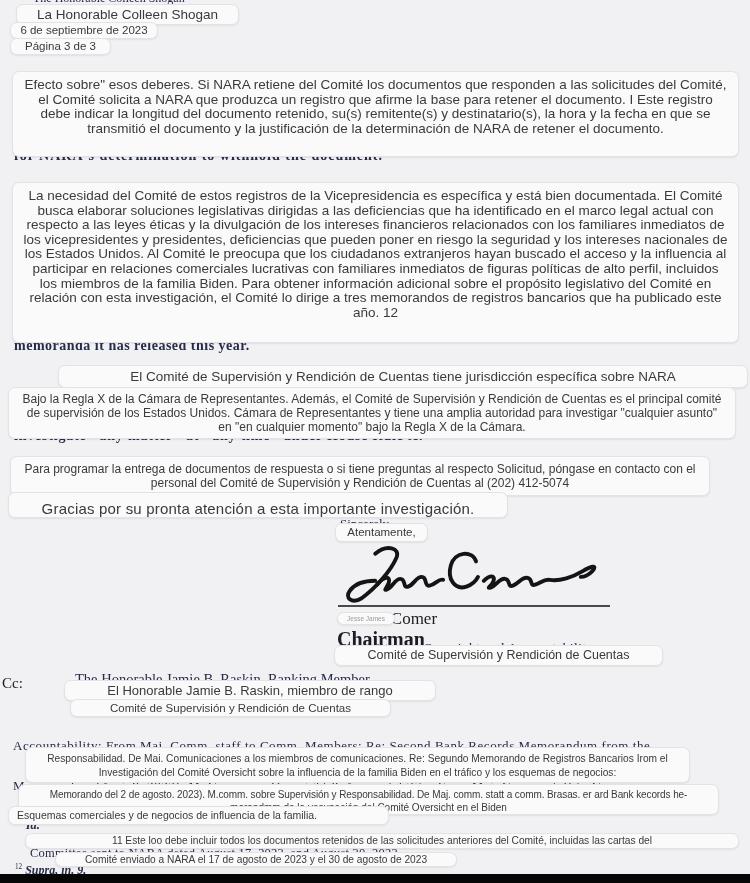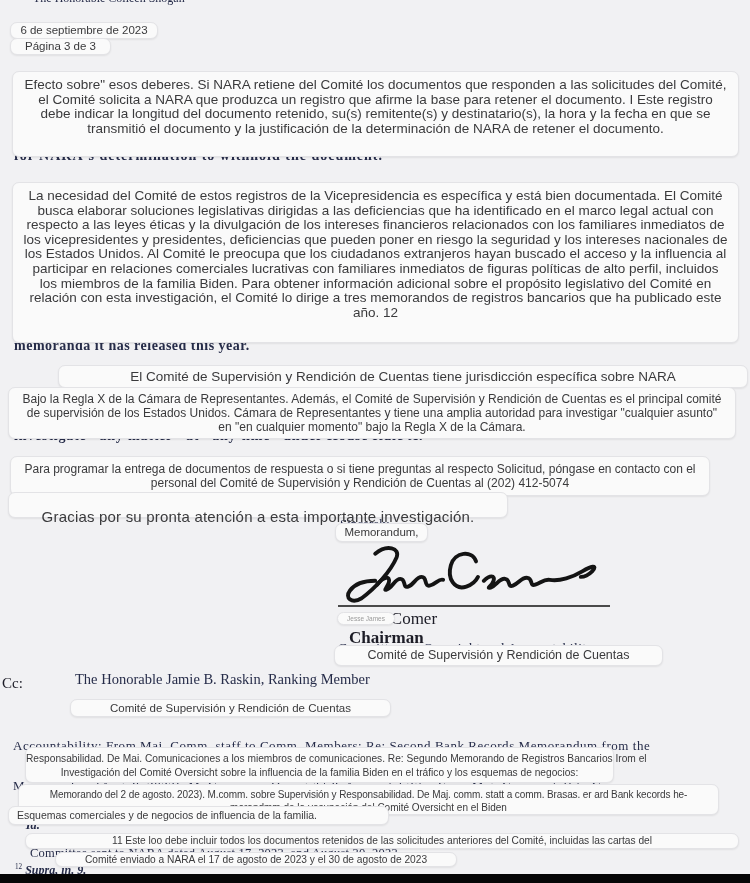--- a/index.html
+++ b/index.html
@@ -19,61 +19,63 @@
   .ink{color:var(--ink)}
   sup{font-size:.6em}
 </style>
 </head>
 <body>
 
 <div id="page">
 
   <div class="under" style="left:33px;top:-9px;font-size:12px">The Honorable Colleen Shogan</div>
 
+  <div class="box" style="left:16px;top:4px;width:223px;height:21px;font-size:13.5px;line-height:19px">La Honorable Colleen Shogan</div>
   <div class="box" style="left:10px;top:22px;width:148px;height:17px;font-size:11.5px;line-height:15px">6 de septiembre de 2023</div>
   <div class="box" style="left:10px;top:38px;width:101px;height:17px;font-size:11.5px;line-height:15px">Página 3 de 3</div>
 
   <div class="box" style="left:12px;top:71px;width:727px;min-height:86px;font-size:13.5px;line-height:14.5px;padding:6px 10px">Efecto sobre" esos deberes. Si NARA retiene del Comité los documentos que responden a las solicitudes del Comité, el Comité solicita a NARA que produzca un registro que afirme la base para retener el documento. I Este registro debe indicar la longitud del documento retenido, su(s) remitente(s) y destinatario(s), la hora y la fecha en que se transmitió el documento y la justificación de la determinación de NARA de retener el documento.</div>
   <div class="under" style="left:14px;top:148px;font-size:14px;font-weight:bold;letter-spacing:1px">for NARA's determination to withhold the document.</div>
 
   <div class="box" style="left:12px;top:182px;width:727px;min-height:161px;font-size:13.5px;line-height:14.6px;padding:6px 10px">La necesidad del Comité de estos registros de la Vicepresidencia es específica y está bien documentada. El Comité busca elaborar soluciones legislativas dirigidas a las deficiencias que ha identificado en el marco legal actual con respecto a las leyes éticas y la divulgación de los intereses financieros relacionados con los familiares inmediatos de los vicepresidentes y presidentes, deficiencias que pueden poner en riesgo la seguridad y los intereses nacionales de los Estados Unidos. Al Comité le preocupa que los ciudadanos extranjeros hayan buscado el acceso y la influencia al participar en relaciones comerciales lucrativas con familiares inmediatos de figuras políticas de alto perfil, incluidos los miembros de la familia Biden. Para obtener información adicional sobre el propósito legislativo del Comité en relación con esta investigación, el Comité lo dirige a tres memorandos de registros bancarios que ha publicado este año. 12</div>
   <div class="under" style="left:14px;top:338px;font-size:14px;font-weight:bold;letter-spacing:.5px">memoranda it has released this year.</div>
 
   <div class="box nw" style="left:58px;top:365px;width:690px;height:23px;font-size:13.5px;line-height:21px">El Comité de Supervisión y Rendición de Cuentas tiene jurisdicción específica sobre NARA</div>
   <div class="box" style="left:8px;top:387px;width:728px;min-height:48px;font-size:12px;line-height:14px;padding:4px 10px">Bajo la Regla X de la Cámara de Representantes. Además, el Comité de Supervisión y Rendición de Cuentas es el principal comité de supervisión de los Estados Unidos. Cámara de Representantes y tiene una amplia autoridad para investigar "cualquier asunto" en "en cualquier momento" bajo la Regla X de la Cámara.</div>
   <div class="under" style="left:14px;top:428px;font-size:14px;font-weight:bold;letter-spacing:.8px">investigate "any matter" at "any time" under House Rule X.</div>
 
   <div class="box" style="left:10px;top:456px;width:700px;min-height:34px;font-size:12px;line-height:14px;padding:5px 12px">Para programar la entrega de documentos de respuesta o si tiene preguntas al respecto Solicitud, póngase en contacto con el personal del Comité de Supervisión y Rendición de Cuentas al (202) 412-5074</div>
-  <div class="box nw" style="left:8px;top:492px;width:500px;height:26px;font-size:15px;line-height:24px;letter-spacing:.2px;padding:12px 8px">Gracias por su pronta atención a esta importante investigación.</div>
+  <div class="box nw" style="left:8px;top:492px;width:500px;height:26px;font-size:15px;line-height:24px;letter-spacing:.2px;padding:4px 8px">Gracias por su pronta atención a esta importante investigación.</div>
 
   <div class="under" style="left:340px;top:516px;font-size:13px">Sincerely,</div>
-  <div class="box nw" style="left:335px;top:523px;width:93px;height:19px;font-size:11.5px;line-height:17px">Memorandum,</div>
+  <div class="box nw" style="left:335px;top:523px;width:93px;height:19px;font-size:11.5px;line-height:17px">Atentamente,</div>
 
   <svg style="position:absolute;left:342px;top:542px;z-index:2" width="272" height="64" viewBox="0 0 280 66">
     <g fill="none" stroke="var(--signature_color)" stroke-width="4" stroke-linecap="round" stroke-linejoin="round">
       <path d="M34 12 C46 2 60 6 56 16 C50 30 34 48 20 58 C10 64 2 58 8 50 C14 42 26 40 34 40"></path>
       <path d="M36 44 C42 36 50 34 48 42 C46 48 42 50 46 49 C52 47 54 38 60 38 C66 38 62 48 68 46 C74 44 76 36 82 36 C88 36 84 46 90 45 C96 44 100 37 104 39"></path>
       <path d="M138 20 C134 8 116 10 112 24 C108 38 116 50 128 46 C134 44 138 40 140 36"></path>
       <path d="M146 40 C152 34 158 34 156 40 C154 46 148 48 153 47 C159 45 162 37 168 38 C174 39 170 47 176 45 C182 43 185 36 191 37 C197 38 193 46 199 44 C205 42 208 38 214 39 C224 41 238 36 248 30 C256 25 264 23 258 30 C254 34 250 36 246 36"></path>
     </g>
   </svg>
   <div style="position:absolute;left:338px;top:605px;width:272px;height:2px;background:#4a4a4a;z-index:2"></div>
 
   <div class="under ink" style="left:345px;top:609px;font-size:17px">James Comer</div>
   <div class="box nw" style="left:337px;top:612px;width:58px;height:13px;font-size:6.5px;line-height:11px;color:#9a9a9a">Jesse James</div>
-  <div class="under ink" style="left:349px;top:628px;font-size:17px;font-weight:700">Chairman</div>
+  <div class="under ink" style="left:337px;top:628px;font-size:20px;font-weight:700">Chairman</div>
   <div class="under" style="left:338px;top:640px;font-size:13.5px;letter-spacing:.4px">Committee on Oversight and Accountability</div>
   <div class="box nw" style="left:334px;top:645px;width:329px;height:21px;font-size:12.5px;line-height:19px">Comité de Supervisión y Rendición de Cuentas</div>
 
   <div class="under ink" style="left:2px;top:675px;font-size:15px">Cc:</div>
   <div class="under" style="left:75px;top:671px;font-size:14.5px">The Honorable Jamie B. Raskin, Ranking Member</div>
+  <div class="box nw" style="left:64px;top:680px;width:372px;height:21px;font-size:13px;line-height:19px">El Honorable Jamie B. Raskin, miembro de rango</div>
   <div class="box nw" style="left:70px;top:699px;width:321px;height:18px;font-size:11.5px;line-height:16px">Comité de Supervisión y Rendición de Cuentas</div>
 
   <div class="under" style="left:13px;top:738px;font-size:13px;letter-spacing:.55px">Accountability; From Maj. Comm. staff to Comm. Members; Re: Second Bank Records Memorandum from the</div>
-  <div class="box" style="left:25px;top:747px;width:589px;height:36px;font-size:10.2px;line-height:14px;padding-top:4px">
+  <div class="box" style="left:25px;top:747px;width:665px;height:36px;font-size:10.2px;line-height:14px;padding-top:4px">
     <div class="nw">Responsabilidad. De Mai. Comunicaciones a los miembros de comunicaciones. Re: Segundo Memorando de Registros Bancarios Irom el</div>
     <div class="nw">Investigación del Comité Oversicht sobre la influencia de la familia Biden en el tráfico y los esquemas de negocios:</div>
   </div>
   <div class="under" style="left:13px;top:778px;font-size:13px;letter-spacing:.55px">Memorandum (Aug. 9, 2023); M. Comm. on Oversight &amp; Accountability; From Maj. Comm. staff to Comm.</div>
   <div class="box" style="left:18px;top:784px;width:701px;height:31px;font-size:10px;line-height:13px;padding-top:3px">
     <div class="nw" style="letter-spacing:-.1px">Memorando del 2 de agosto. 2023). M.comm. sobre Supervisión y Responsabilidad. De Maj. comm. statt a comm. Brasas. er ard Bank kecords he-</div>
     <div class="nw">morandmm de la vesupeción del Comité Oversicht en el Biden</div>
   </div>
   <div class="box nw" style="left:8px;top:806px;width:381px;height:19px;font-size:10.5px;line-height:17px;text-align:left;padding-left:8px">Esquemas comerciales y de negocios de influencia de la familia.</div>
 

